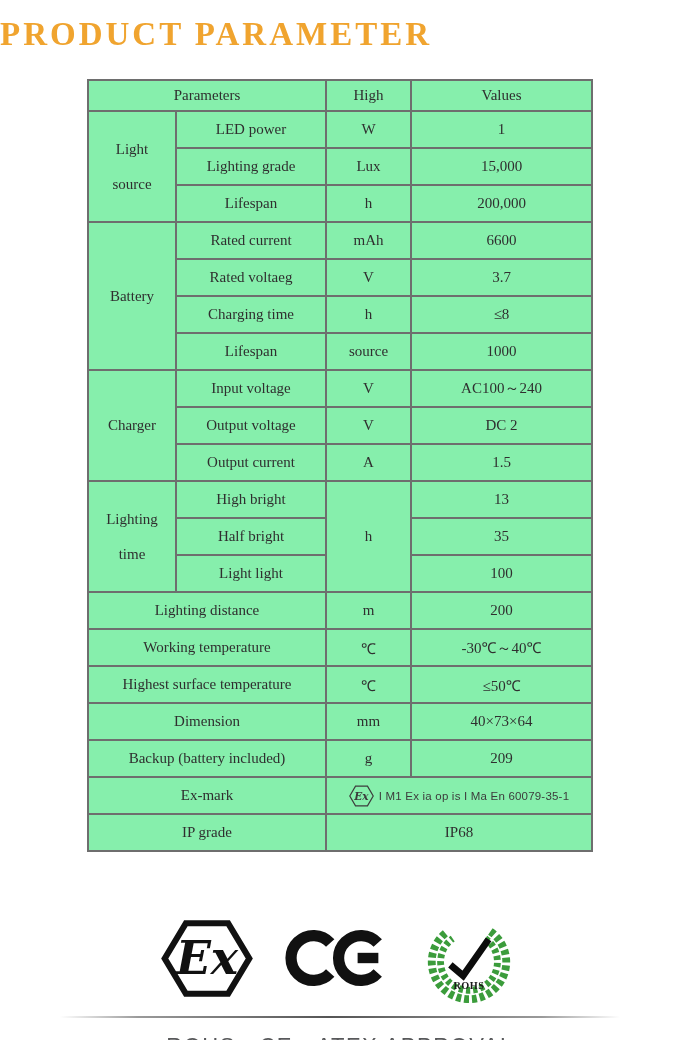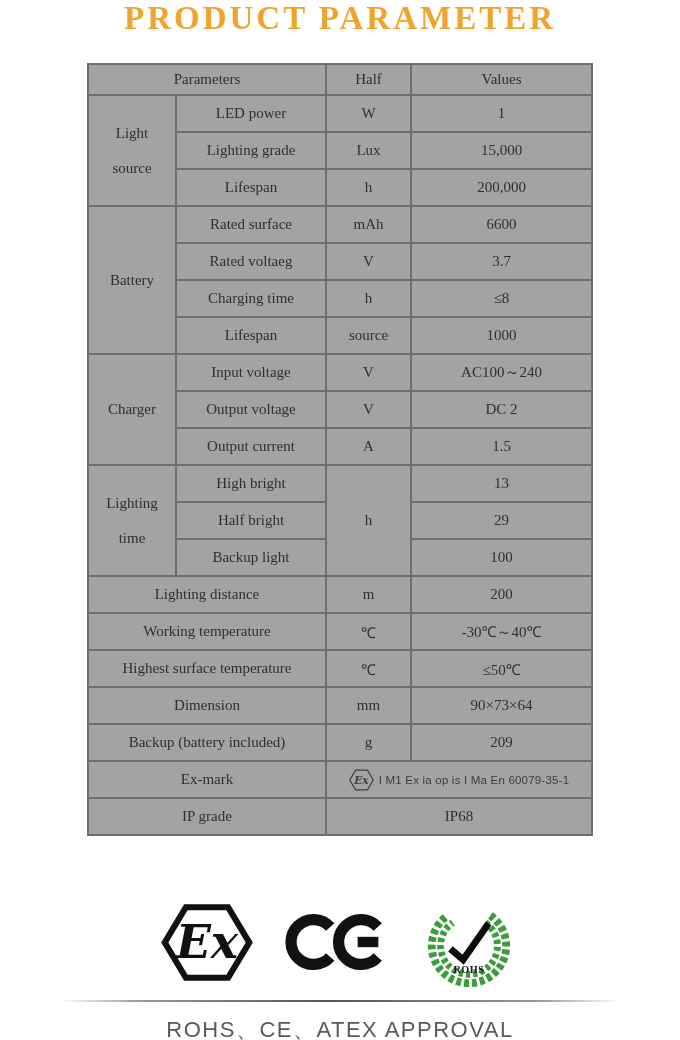--- a/index.html
+++ b/index.html
@@ -1,28 +1,28 @@
 <!DOCTYPE html>
 <html><head>
 <meta charset="utf-8">
 <style>
   html,body{margin:0;padding:0;}
   body{
     width:680px;height:1040px;background:#ffffff;overflow:hidden;
     font-family:"Liberation Serif", serif;
   }
   .page-title{
-    text-align:center;
+    padding-top:16px;
     font-size:33px;font-weight:700;letter-spacing:3px;
     color:#F0A42F;
   }
   table.spec{
     border-collapse:collapse;table-layout:fixed;
     width:504px;margin:26px auto 1px;
-    background:#a3a3a3;
+    background:#86efac;
   }
   table.spec td, table.spec th{
     border:2px solid #6e6e6e;
     text-align:center;vertical-align:middle;
     font-size:15px;font-weight:normal;color:#2f2f2f;
     height:35px;padding:0 2px;overflow:hidden;
   }
   table.spec th{height:29px;}
   col.c-group{width:88px}
   col.c-param{width:150px}
@@ -56,21 +56,21 @@
 <table class="spec">
   <colgroup>
     <col class="c-group">
       <col class="c-param">
       <col class="c-unit">
       <col class="c-value">
   </colgroup>
   <tbody>
     <tr>
       <th colspan="2">Parameters</th>
-      <th>Half</th>
+      <th>High</th>
       <th>Values</th>
     </tr>
 
     <tr>
       <td rowspan="3" class="group">Light
 source</td>
       <td>LED power</td>
       <td>W</td>
       <td>1</td>
     </tr>
@@ -80,21 +80,21 @@
       <td>15,000</td>
     </tr>
     <tr>
       <td>Lifespan</td>
       <td>h</td>
       <td>200,000</td>
     </tr>
 
     <tr>
       <td rowspan="4" class="group">Battery</td>
-      <td>Rated surface</td>
+      <td>Rated current</td>
       <td>mAh</td>
       <td>6600</td>
     </tr>
     <tr>
       <td>Rated voltaeg</td>
       <td>V</td>
       <td>3.7</td>
     </tr>
     <tr>
       <td>Charging time</td>
@@ -126,24 +126,24 @@
 
     <tr>
       <td rowspan="3" class="group">Lighting
 time</td>
       <td>High bright</td>
       <td rowspan="3">h</td>
       <td>13</td>
     </tr>
     <tr>
       <td>Half bright</td>
-      <td>29</td>
-    </tr>
-    <tr>
-      <td>Backup light</td>
+      <td>35</td>
+    </tr>
+    <tr>
+      <td>Light light</td>
       <td>100</td>
     </tr>
 
     <tr>
       <td colspan="2">Lighting distance</td>
       <td>m</td>
       <td>200</td>
     </tr>
     <tr>
       <td colspan="2">Working temperature</td>
@@ -151,21 +151,21 @@
       <td>-30℃～40℃</td>
     </tr>
     <tr>
       <td colspan="2">Highest surface temperature</td>
       <td>℃</td>
       <td>≤50℃</td>
     </tr>
     <tr>
       <td colspan="2">Dimension</td>
       <td>mm</td>
-      <td>90×73×64</td>
+      <td>40×73×64</td>
     </tr>
     <tr>
       <td colspan="2">Backup (battery included)</td>
       <td>g</td>
       <td>209</td>
     </tr>
 
     <tr>
       <td colspan="2">Ex-mark</td>
       <td colspan="2">

